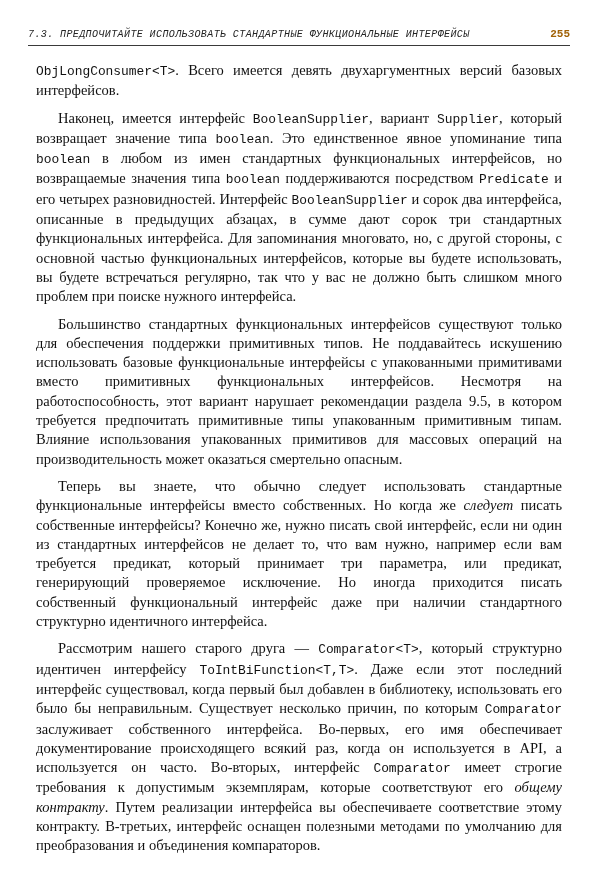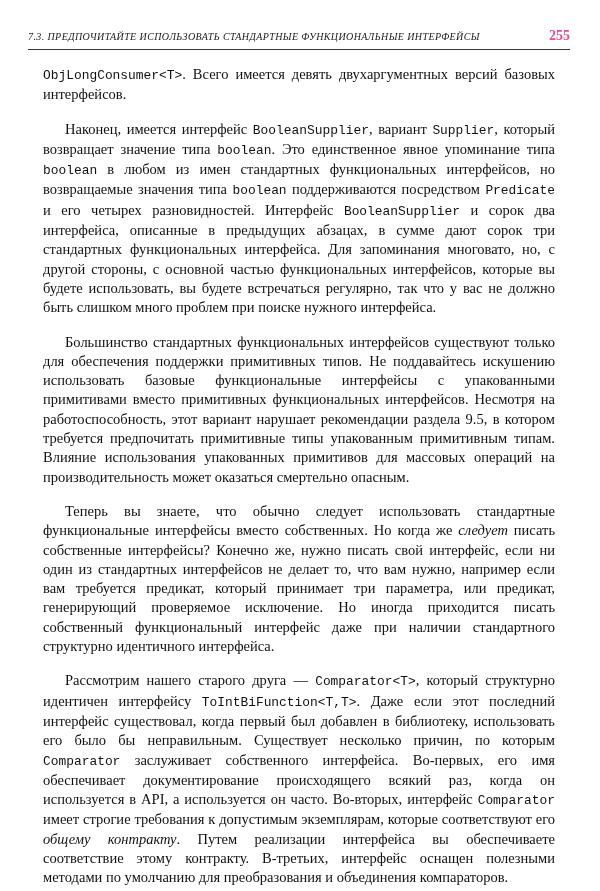--- a/index.html
+++ b/index.html
@@ -21,36 +21,37 @@
     overflow: hidden;
     background: #ffffff;
   }
   .running-header {
     display: flex;
     justify-content: space-between;
     align-items: baseline;
     border-bottom: 1px solid #3a3a3a;
     padding-bottom: 5px;
     margin-bottom: 15px;
+    font-family: Liberation Mono, monospace;
   }
   .head-title {
     font-style: italic;
     font-size: 10px;
     letter-spacing: 0.4px;
     color: #222222;
     white-space: nowrap;
   }
   .page-num {
     font-weight: bold;
-    font-size: 14px;
-    color: #ec4899;
+    font-size: 11px;
+    color: #a16207;
     padding-left: 12px;
   }
   .content p {
-    margin: 15px;
+    margin: 8px;
     text-align: justify;
     font-size: 14.5px;
     line-height: 19.3px;
   }
   .content p.indent {
     text-indent: 22px;
   }
   .seg-code {
     font-family: "Liberation Mono", "DejaVu Sans Mono", monospace;
     font-size: 12.9px;

